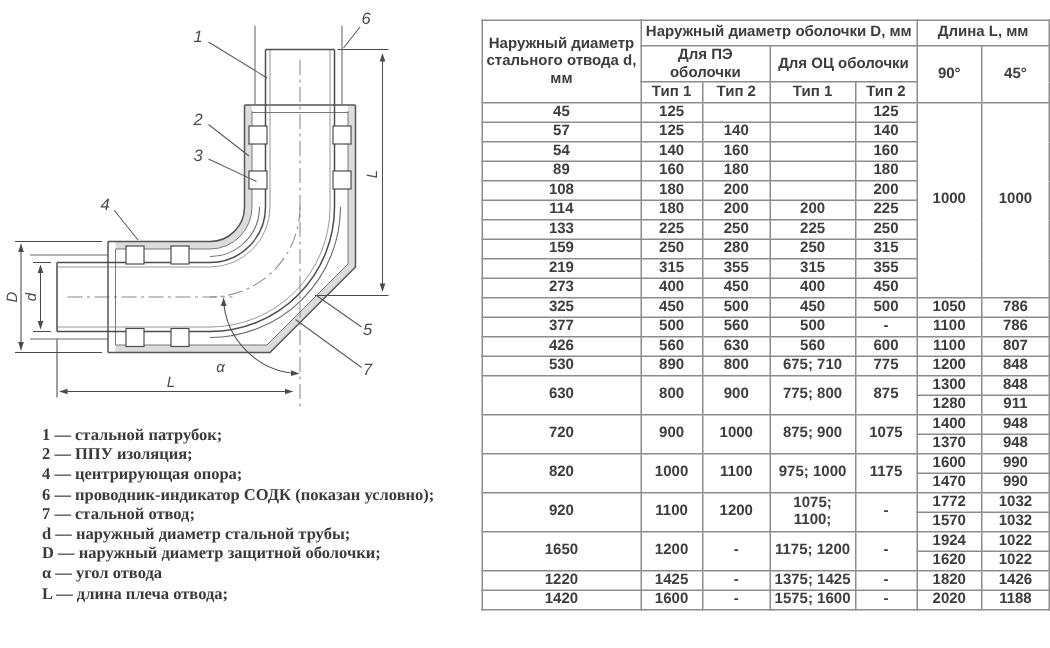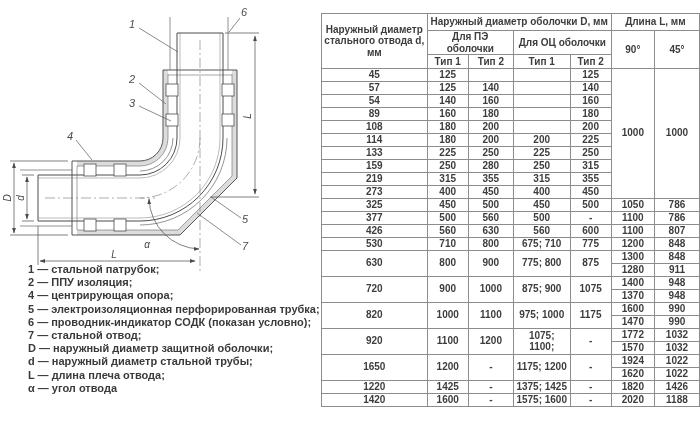--- a/index.html
+++ b/index.html
@@ -4,22 +4,22 @@
 <style>
   html,body{margin:0;padding:0;background:#ffffff;}
   .stage{position:relative;width:700px;height:432px;background:#ffffff;overflow:hidden;
          font-family:"Liberation Sans",sans-serif;color:#3f3f3f;}
   
   svg.drawing{position:absolute;left:0;top:0;}
   svg text{font-family:"Liberation Sans",sans-serif;}
   .callout{font-size:11px;font-style:italic;fill:#4a4a4a;}
   .dimlbl{font-size:10px;font-style:italic;fill:#4a4a4a;}
   
-  .legend{position:absolute;left:28px;top:263px;font-size:11px;font-weight:700;
-          color:#3a3a3a;line-height:13.2px;white-space:nowrap;}
+  .legend{position:absolute;left:28px;top:284px;font-size:11px;font-weight:700;
+          color:#3a3a3a;line-height:13.2px;white-space:nowrap;font-family:Liberation Serif, serif;}
   
   table.dims{position:absolute;left:321px;top:13px;border-collapse:collapse;
              table-layout:fixed;}
   table.dims th,table.dims td{border:1px solid #8c8c8c;text-align:center;vertical-align:middle;
              font-size:10px;font-weight:700;color:#3d3d3d;padding:0 1px;white-space:pre-line;}
   table.dims thead th{line-height:1.15;}
   table.dims tr.h1 th{height:16px;}
   table.dims tr.h2 th,table.dims tr.h3 th{height:13px;}
   table.dims td{height:12px;line-height:1.05;}
 </style>
@@ -145,27 +145,26 @@
     <text class="callout" x="132" y="107" text-anchor="middle">3</text>
     <text class="callout" x="70" y="140" text-anchor="middle">4</text>
     <text class="callout" x="245" y="223" text-anchor="middle">5</text>
     <text class="callout" x="245" y="250" text-anchor="middle">7</text>
   </svg>
 
   <div class="legend">
     <div>1 — стальной патрубок;</div>
     <div>2 — ППУ изоляция;</div>
     <div>4 — центрирующая опора;</div>
-    <div>5 — электроизоляционная перфорированная трубка;</div>
     <div>6 — проводник-индикатор СОДК (показан условно);</div>
     <div>7 — стальной отвод;</div>
+    <div>d — наружный диаметр стальной трубы;</div>
     <div>D — наружный диаметр защитной оболочки;</div>
-    <div>d — наружный диаметр стальной трубы;</div>
+    <div>α — угол отвода</div>
     <div>L — длина плеча отвода;</div>
-    <div>α — угол отвода</div>
   </div>
 
   <table class="dims">
     <colgroup>
       <col style="width:108px">
         <col style="width:42px">
         <col style="width:46px">
       <col style="width:58px">
         <col style="width:42px">
         <col style="width:44px">
@@ -285,21 +284,21 @@
           <td>426</td>
           <td>560</td>
           <td>630</td>
           <td>560</td>
           <td>600</td>
           <td>1100</td>
           <td>807</td>
         </tr>
         <tr>
           <td>530</td>
-          <td>710</td>
+          <td>890</td>
           <td>800</td>
           <td>675; 710</td>
           <td>775</td>
           <td>1200</td>
           <td>848</td>
         </tr>
         <tr>
           <td rowspan="2">630</td>
           <td rowspan="2">800</td>
           <td rowspan="2">900</td>

